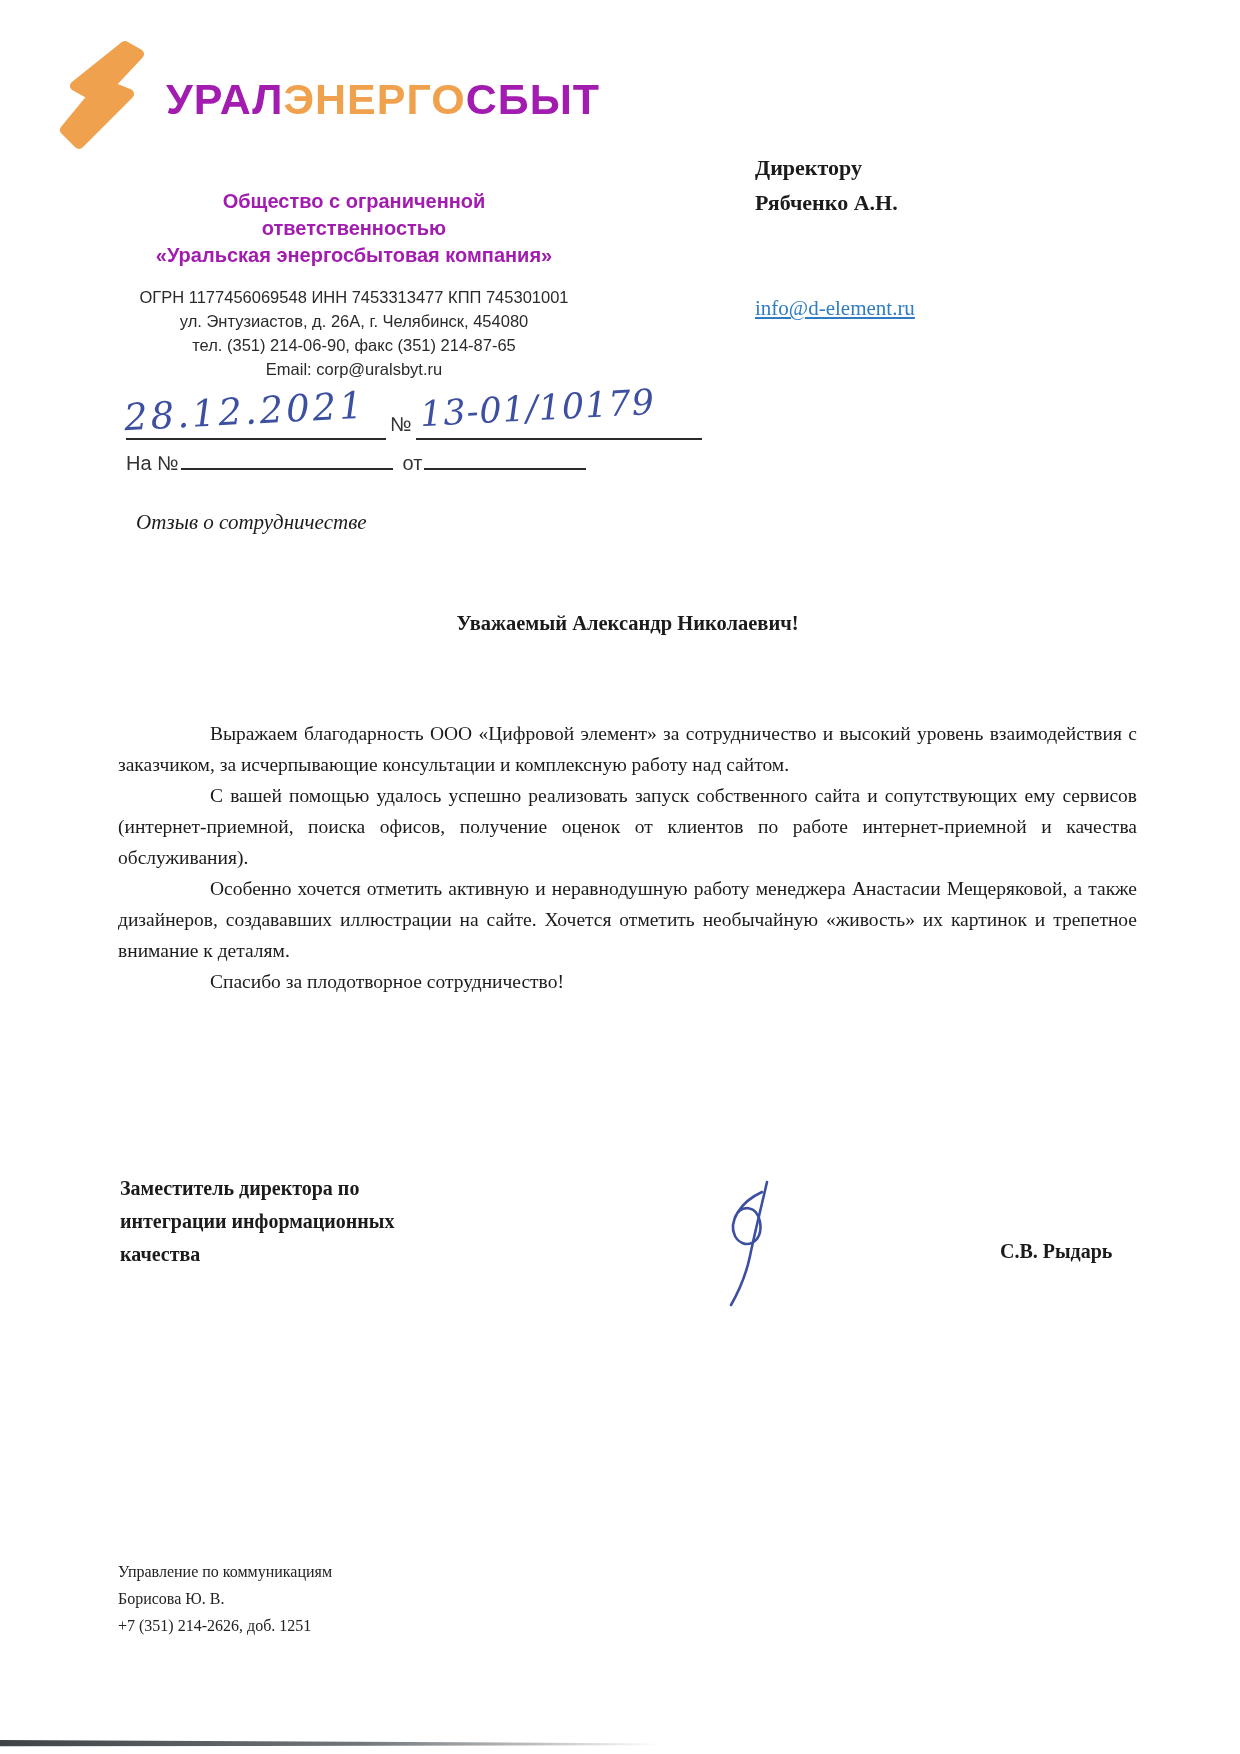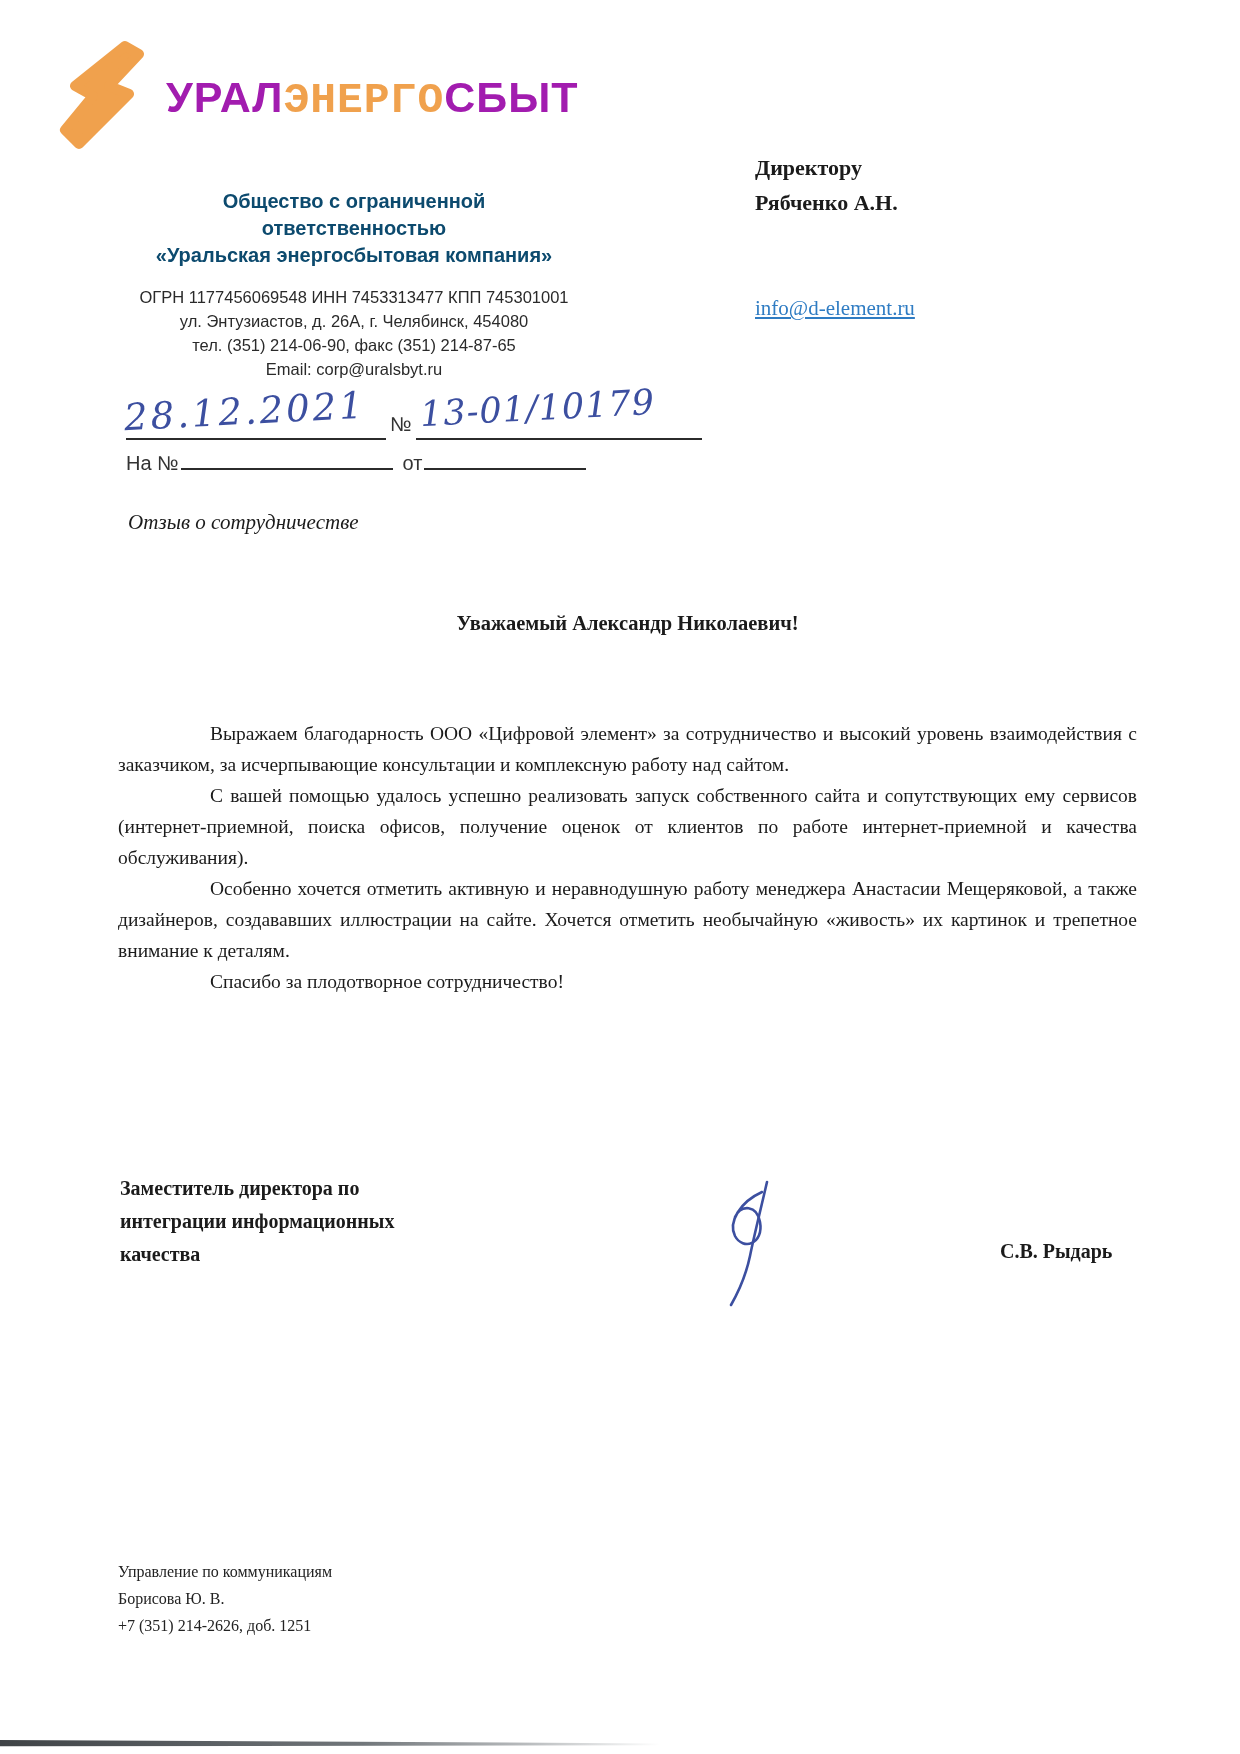--- a/index.html
+++ b/index.html
@@ -15,26 +15,26 @@
   }
   
   .logo{position:absolute;left:58px;top:40px;display:flex;align-items:center;}
   .logo-bolt{width:92px;height:112px;flex:0 0 auto;}
   .logo-text{
     margin-left:16px;margin-top:6px;
     font-family:"Liberation Sans", sans-serif;
     font-weight:bold;font-size:43px;letter-spacing:1px;white-space:nowrap;
   }
   .logo-green{color:#a21caf;}
-  .logo-orange{color:#f0a14d;font-family:Liberation Mono, monospace;}
+  .logo-orange{color:#f0a14d;}
   
   .sender{position:absolute;left:108px;top:188px;width:492px;text-align:center;}
   .sender-name{
     font-family:"Liberation Sans", sans-serif;font-weight:bold;
-    font-size:20px;line-height:27px;color:#0c4a6e;
+    font-size:20px;line-height:27px;color:#a21caf;
   }
   .sender-req{
     margin-top:16px;
     font-family:"Liberation Sans", sans-serif;
     font-size:16.5px;line-height:24px;color:#2a2a2a;
   }
   
   .hand-row{position:absolute;left:118px;top:398px;width:620px;height:50px;}
   .hand{
     font-family:"DejaVu Serif", serif;font-style:italic;
@@ -62,21 +62,21 @@
   
   .recipient{
     position:absolute;left:755px;top:150px;
     font-weight:bold;font-size:22px;line-height:35px;white-space:nowrap;
   }
   .recipient-email{
     position:absolute;left:755px;top:296px;
     font-size:21px;color:#2f7cc3;text-decoration:underline;cursor:pointer;
   }
   
-  .subject{position:absolute;left:128px;top:510px;font-style:italic;font-size:21px;}
+  .subject{position:absolute;left:136px;top:510px;font-style:italic;font-size:21px;}
   .salutation{
     position:absolute;left:118px;top:612px;width:1019px;
     text-align:center;font-weight:bold;font-size:20.5px;
   }
   .body-text{position:absolute;left:118px;top:670px;width:1019px;margin-top:48px;}
   .body-text p{
     margin:0;text-align:justify;text-indent:92px;
     font-size:19.5px;line-height:31px;
   }
   

